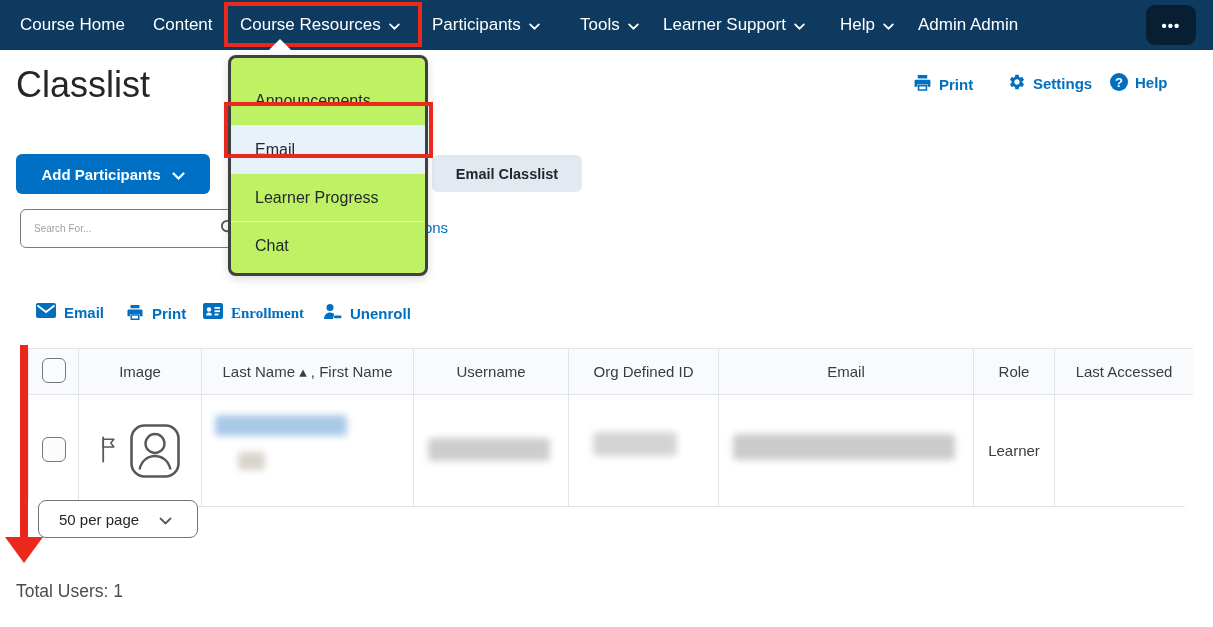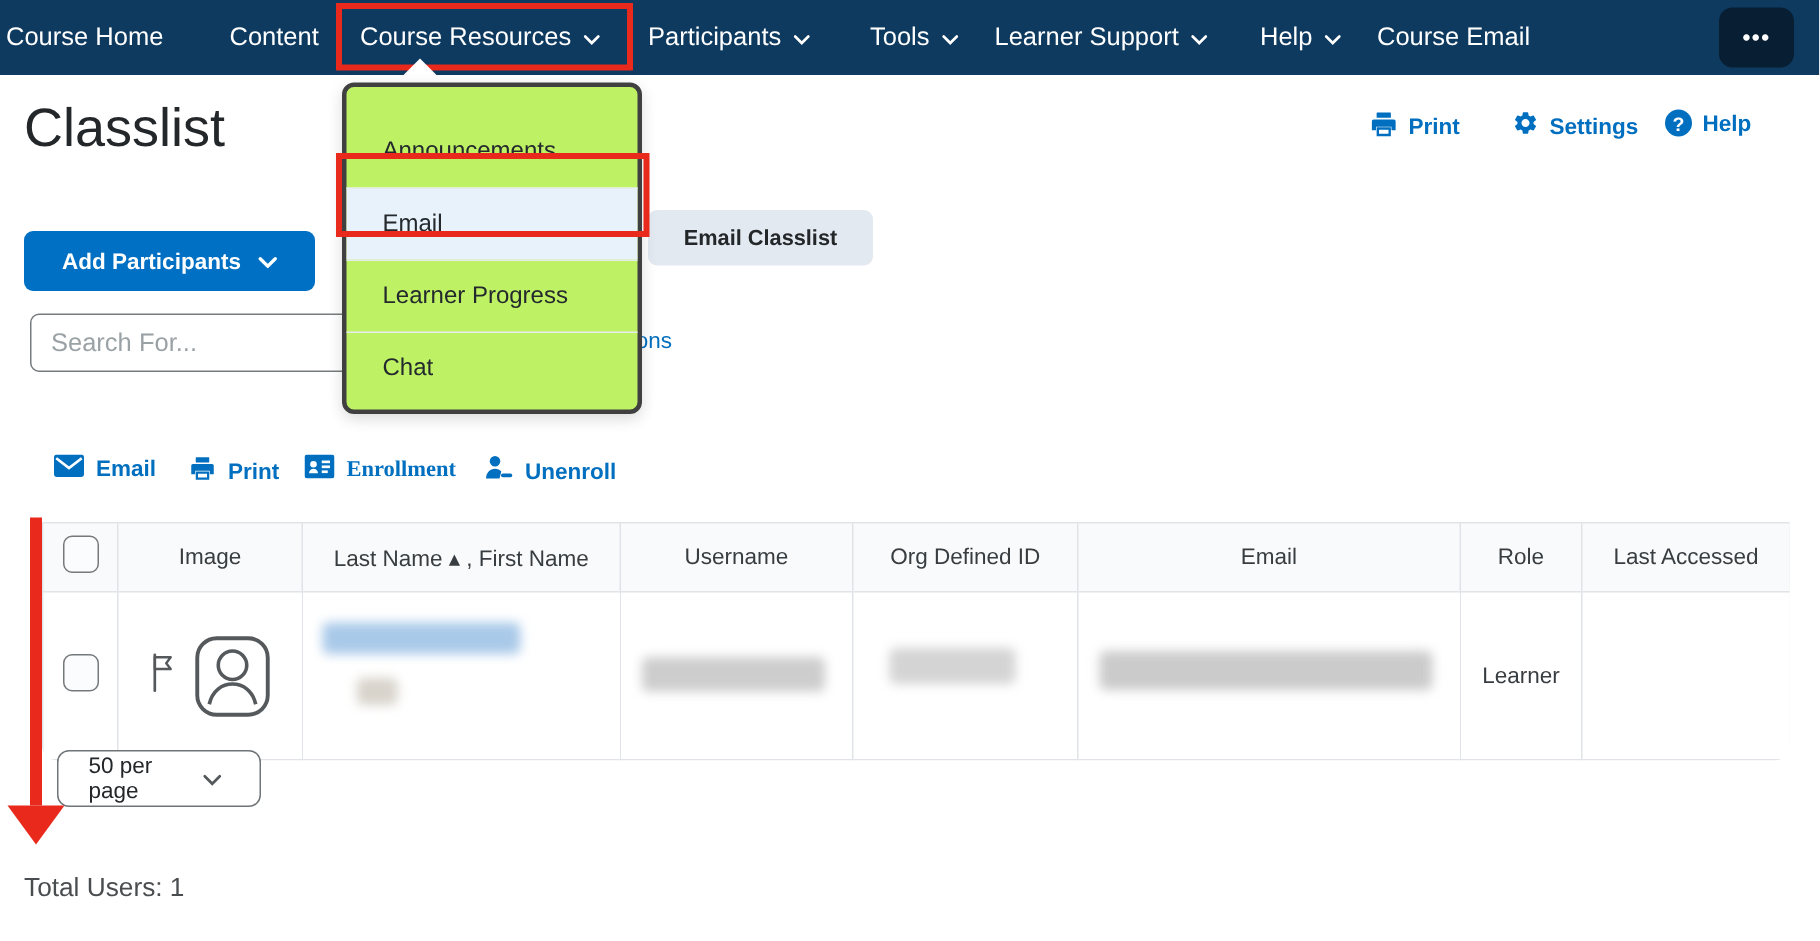--- a/index.html
+++ b/index.html
@@ -38,30 +38,30 @@
                 color:#006fbf; font-size:15px; font-weight:bold; cursor:pointer; }
   .hdr-print { left:913px; } .hdr-settings { left:1008px; } .hdr-help { left:1110px; }
   .qmark { width:18px; height:18px; border-radius:50%; background:#006fbf; color:#fff;
            display:flex; align-items:center; justify-content:center; font-size:13px; font-weight:bold; }
 
   
   .btn-add { position:absolute; left:16px; top:154px; width:194px; height:40px; background:#0070c4;
              border:none; border-radius:6px; color:#fff; font-size:15px; font-weight:bold;
              display:flex; align-items:center; justify-content:center; gap:11px; cursor:pointer;
              font-family:"Liberation Sans", sans-serif; }
-  .btn-email-classlist { position:absolute; left:432px; top:140px; width:150px; height:37px;
+  .btn-email-classlist { position:absolute; left:432px; top:155px; width:150px; height:37px;
              background:#e3e9f1; border:none; border-radius:6px; color:#24272a; font-size:14.5px;
              font-weight:bold; display:flex; align-items:center; justify-content:center; cursor:pointer;
              font-family:"Liberation Sans", sans-serif; }
 
   
   .search-box { position:absolute; left:20px; top:209px; width:226px; height:39px;
                 border:1px solid #767b7e; border-radius:6px; background:#fff;
                 display:flex; align-items:center; }
-  .search-input { flex:1; border:none; outline:none; padding:0 0 0 13px; font-size:17px;
+  .search-input { flex:1; border:none; outline:none; padding:0 0 0 13px; font-size:10px;
                   color:#24272a; background:transparent; font-family:"Liberation Sans", sans-serif; }
   .search-input::placeholder { color:#9ba2a6; }
   .search-btn { width:34px; height:37px; border:none; background:transparent; color:#54585a;
                 display:flex; align-items:center; justify-content:center; cursor:pointer; }
   .search-options-link { position:absolute; left:303px; top:219px; color:#006fbf; font-size:15px;
                          cursor:pointer; white-space:nowrap; z-index:5; }
 
   
   .toolbar-link { position:absolute; top:303px; display:flex; align-items:center; gap:8px;
                   color:#006fbf; font-size:15px; font-weight:bold; cursor:pointer; }
@@ -78,39 +78,39 @@
         display:inline-block; cursor:pointer; }
   .img-cell-inner { display:flex; align-items:center; justify-content:center; gap:13px; color:#55595c; }
   .blob { position:absolute; border-radius:4px; filter:blur(3.5px); }
   .blob-name { left:13px; top:20px; width:132px; height:21px; background:#a9c9e9; }
   .blob-name-sub { left:36px; top:57px; width:27px; height:18px; background:#d8d3cb; }
   .blob-username { left:14px; top:43px; width:122px; height:23px; background:#cdcdcd; }
   .blob-orgid { left:24px; top:37px; width:84px; height:24px; background:#d4d4d4; }
   .blob-email { left:14px; top:39px; width:222px; height:26px; background:#cbcbcb; }
 
   
-  .per-page { position:absolute; left:38px; top:500px; width:136px; height:38px;
+  .per-page { position:absolute; left:38px; top:500px; width:160px; height:38px;
               border:1px solid #6f7477; border-radius:8px; background:#fff; color:#24272a;
               font-size:15px; display:flex; align-items:center; justify-content:space-between;
               padding:0 25px 0 20px; cursor:pointer; }
   .total-users { position:absolute; left:16px; top:581px; font-size:17.5px; color:#4a4d4f; }
 
   
   .arrow-bar { position:absolute; left:20px; top:345px; width:8px; height:192px; background:#e8291c; z-index:40; }
   .arrow-head { position:absolute; left:5px; top:537px; width:0; height:0; z-index:40;
                 border-left:19px solid transparent; border-right:19px solid transparent;
                 border-top:26px solid #e8291c; }
 </style>
 </head>
 <body>
 
 <div class="screen">
 
   <div class="navbar">
-    <div class="nav-item" style="left:4px">
+    <div class="nav-item" style="left:20px">
         <span>Course Home</span>
       </div>
     <div class="nav-item" style="left:153px">
         <span>Content</span>
       </div>
     <div class="nav-item" style="left:240px">
       <span>Course Resources</span>
       <span><svg width="11" height="7" viewBox="0 0 12 8">
             <path d="M1 1.5 L6 6.5 L11 1.5" fill="none" stroke="currentColor" stroke-width="2" stroke-linecap="round"></path>
           </svg></span>
@@ -133,21 +133,21 @@
             <path d="M1 1.5 L6 6.5 L11 1.5" fill="none" stroke="currentColor" stroke-width="2" stroke-linecap="round"></path>
           </svg></span>
     </div>
     <div class="nav-item" style="left:840px">
       <span>Help</span>
       <span><svg width="11" height="7" viewBox="0 0 12 8">
             <path d="M1 1.5 L6 6.5 L11 1.5" fill="none" stroke="currentColor" stroke-width="2" stroke-linecap="round"></path>
           </svg></span>
     </div>
     <div class="nav-item" style="left:918px">
-        <span>Course Email</span>
+        <span>Admin Admin</span>
       </div>
     <div class="more-btn">
         <span>•••</span>
       </div>
   </div>
   <div class="anno-box-nav"></div>
   <div class="nav-pointer"></div>
 
   <div class="menu">
     <div class="menu-item">Announcements</div>

